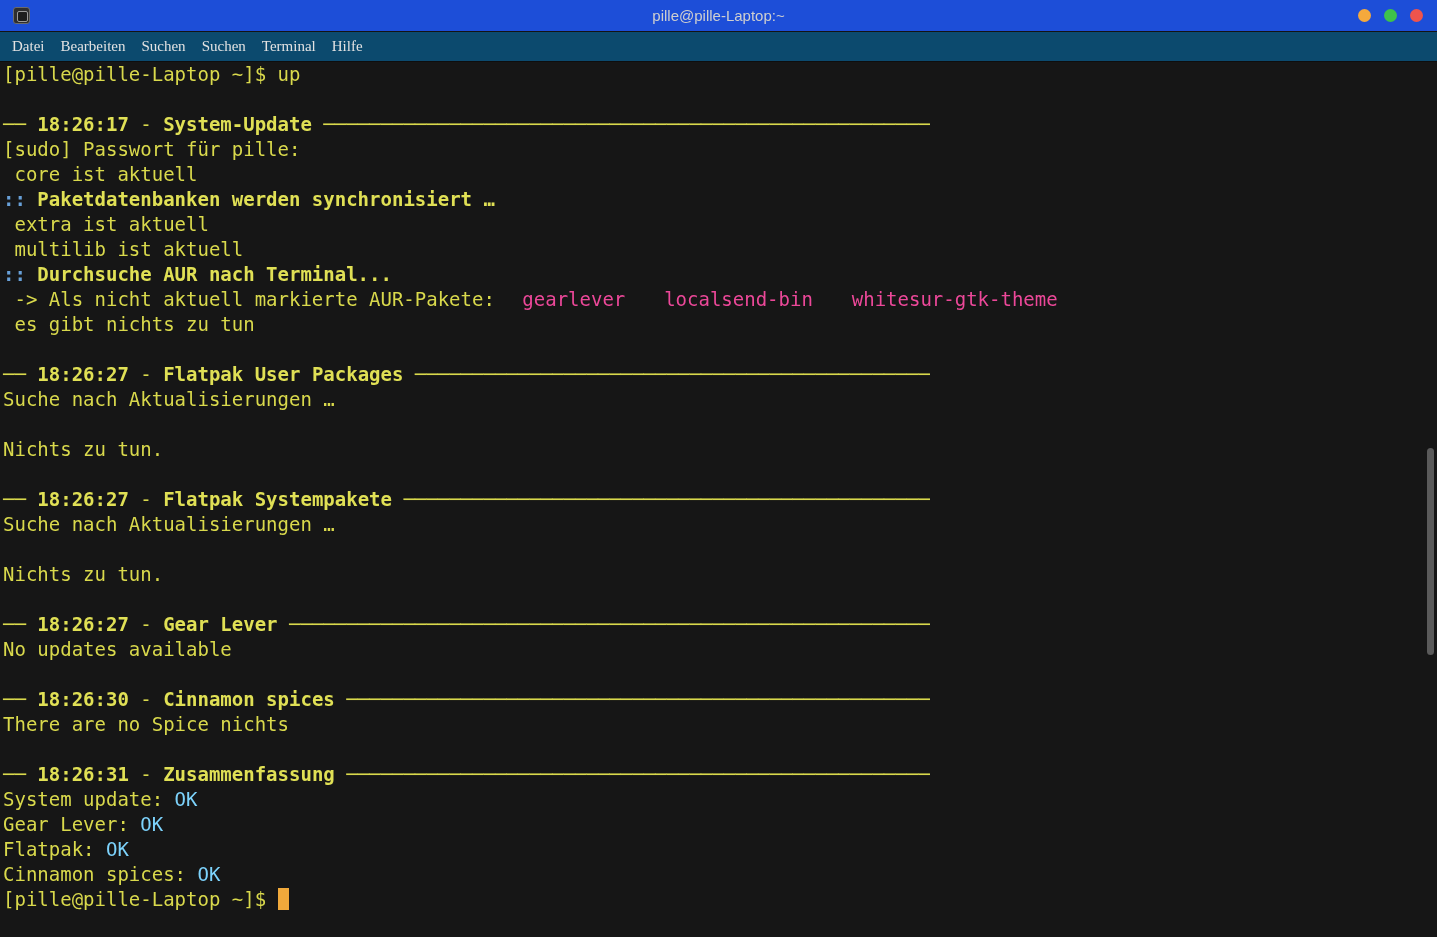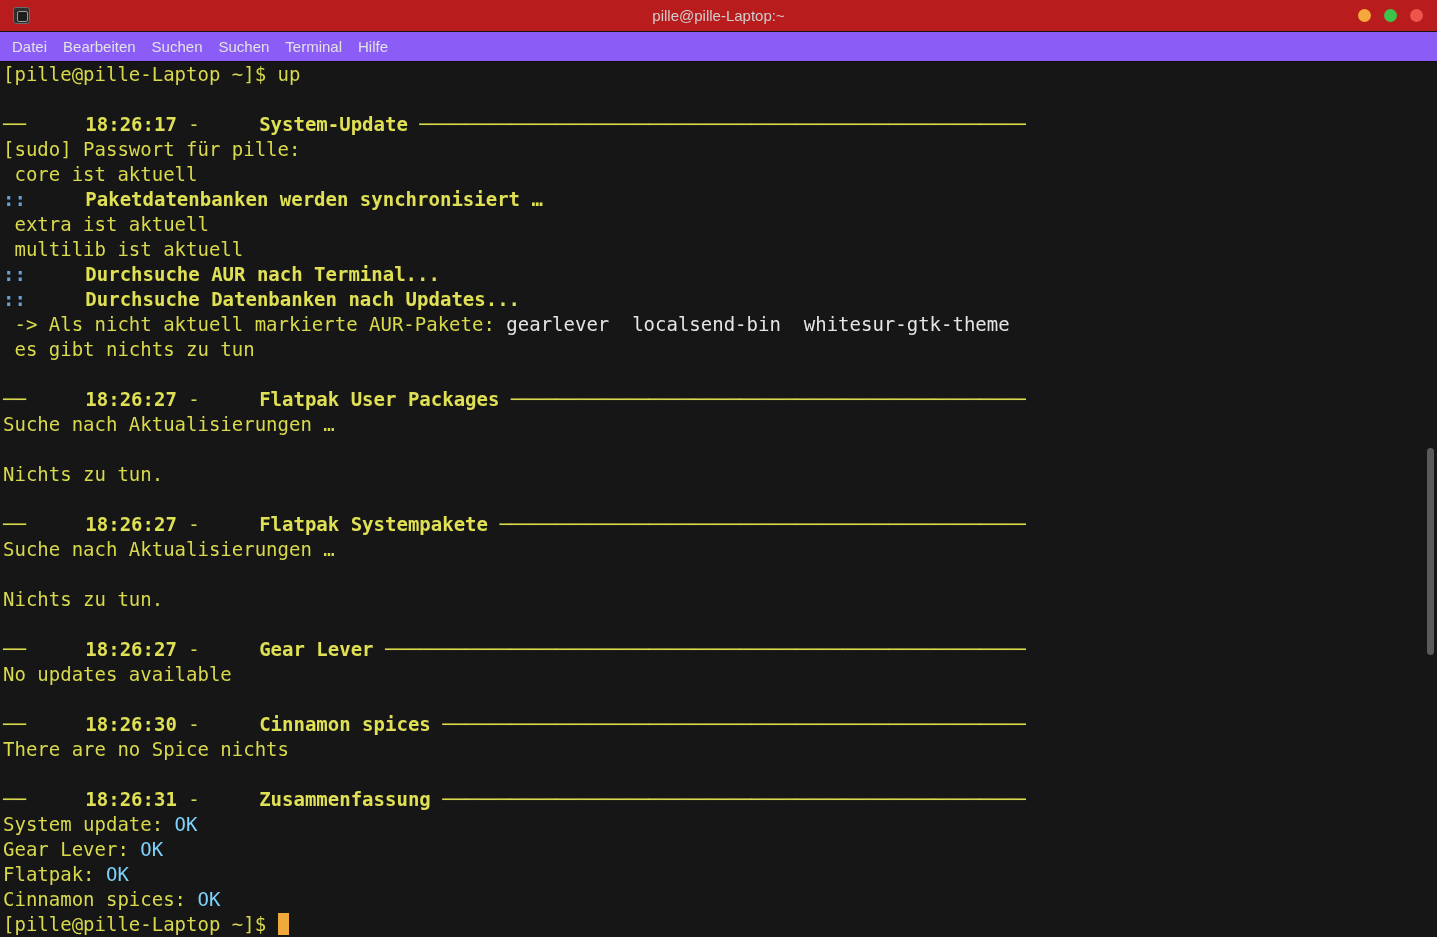--- a/index.html
+++ b/index.html
@@ -1,21 +1,21 @@
 <!DOCTYPE html>
 <html><head>
 <meta charset="utf-8">
 <style>
   * { margin:0; padding:0; box-sizing:border-box; }
   html,body { width:1437px; height:937px; overflow:hidden; }
   body { background:#161616; font-family:"DejaVu Sans Mono", monospace; position:relative; }
 
   
   .titlebar {
-    height:32px; background:#b91c1c; position:relative;
+    height:32px; background:#1d4ed8; position:relative;
     display:flex; align-items:center;
     border-bottom:1px solid #141414;
   }
   .app-icon {
     width:17px; height:17px; margin-left:13px; border-radius:3px;
     background:#2e2e2e; border:1px solid #6a6a6a; position:relative; z-index:2;
   }
   .app-icon::after{
     content:""; position:absolute; left:3px; top:3px; width:9px; height:9px;
     border:1px solid #9a9a9a; border-radius:2px; background:#1d1d1d;
@@ -25,35 +25,35 @@
     color:#cfcfcf; font-family:"Liberation Sans", sans-serif; font-size:15px;
   }
   .lights { position:absolute; right:14px; top:9px; display:flex; gap:13px; z-index:2; }
   .light { width:13px; height:13px; border-radius:50%; }
   .light.min { background:#f5a93c; }
   .light.max { background:#3ec24a; }
   .light.close { background:#ef544d; }
 
   
   .menubar {
-    height:30px; background:#8b5cf6; display:flex; align-items:center;
-    padding-left:4px; font-family:Liberation Sans, sans-serif;
+    height:30px; background:#0c4a6e; display:flex; align-items:center;
+    padding-left:4px; font-family:Liberation Serif, serif;
     font-size:15px; color:#e2e2e2; border-bottom:1px solid #0e0e0e;
   }
   .menu-item { padding:4px 8px; cursor:default; }
 
   
   .terminal {
     position:relative; height:875px; padding-left:3px;
     font-size:19px; line-height:25px;
   }
   .term-line { height:25px; white-space:pre; color:#d9d94c; }
   .y  { color:#d9d94c; }
-  .yb { color:#e0e055; font-weight:bold;margin-left:48px; }
-  .b  { color:#e5e5e5; }
+  .yb { color:#e0e055; font-weight:bold; }
+  .b  { color:#ec4899;margin-left:16px; }
   .bb { color:#68a0d8; font-weight:bold; }
   .g  { color:#7dd3fc;text-align:right; }
   .cursor { background:#f0a93b; color:#f0a93b; }
 
   
   .scrollbar-track {
     position:absolute; right:0; top:63px; width:11px; height:874px;
   }
   .scrollbar-thumb {
     position:absolute; right:3px; top:385px; width:7px; height:207px;
@@ -85,21 +85,20 @@
 <div class="terminal">
     <div class="term-line"><span class="y">[pille@pille-Laptop ~]$ up</span></div>
     <div class="term-line">&nbsp;</div>
     <div class="term-line"><span class="y">── </span><span class="yb">18:26:17</span><span class="y"> - </span><span class="yb">System-Update</span><span class="y"> </span><span class="y">─────────────────────────────────────────────────────</span></div>
     <div class="term-line"><span class="y">[sudo] Passwort für pille:</span></div>
     <div class="term-line"><span class="y"> core ist aktuell</span></div>
     <div class="term-line"><span class="bb">::</span><span class="yb"> Paketdatenbanken werden synchronisiert …</span></div>
     <div class="term-line"><span class="y"> extra ist aktuell</span></div>
     <div class="term-line"><span class="y"> multilib ist aktuell</span></div>
     <div class="term-line"><span class="bb">::</span><span class="yb"> Durchsuche AUR nach Terminal...</span></div>
-    <div class="term-line"><span class="bb">::</span><span class="yb"> Durchsuche Datenbanken nach Updates...</span></div>
     <div class="term-line"><span class="y"> -&gt; Als nicht aktuell markierte AUR-Pakete: </span><span class="b">gearlever</span><span class="y">  </span><span class="b">localsend-bin</span><span class="y">  </span><span class="b">whitesur-gtk-theme</span></div>
     <div class="term-line"><span class="y"> es gibt nichts zu tun</span></div>
     <div class="term-line">&nbsp;</div>
     <div class="term-line"><span class="y">── </span><span class="yb">18:26:27</span><span class="y"> - </span><span class="yb">Flatpak User Packages</span><span class="y"> </span><span class="y">─────────────────────────────────────────────</span></div>
     <div class="term-line"><span class="y">Suche nach Aktualisierungen …</span></div>
     <div class="term-line">&nbsp;</div>
     <div class="term-line"><span class="y">Nichts zu tun.</span></div>
     <div class="term-line">&nbsp;</div>
     <div class="term-line"><span class="y">── </span><span class="yb">18:26:27</span><span class="y"> - </span><span class="yb">Flatpak Systempakete</span><span class="y"> </span><span class="y">──────────────────────────────────────────────</span></div>
     <div class="term-line"><span class="y">Suche nach Aktualisierungen …</span></div>

